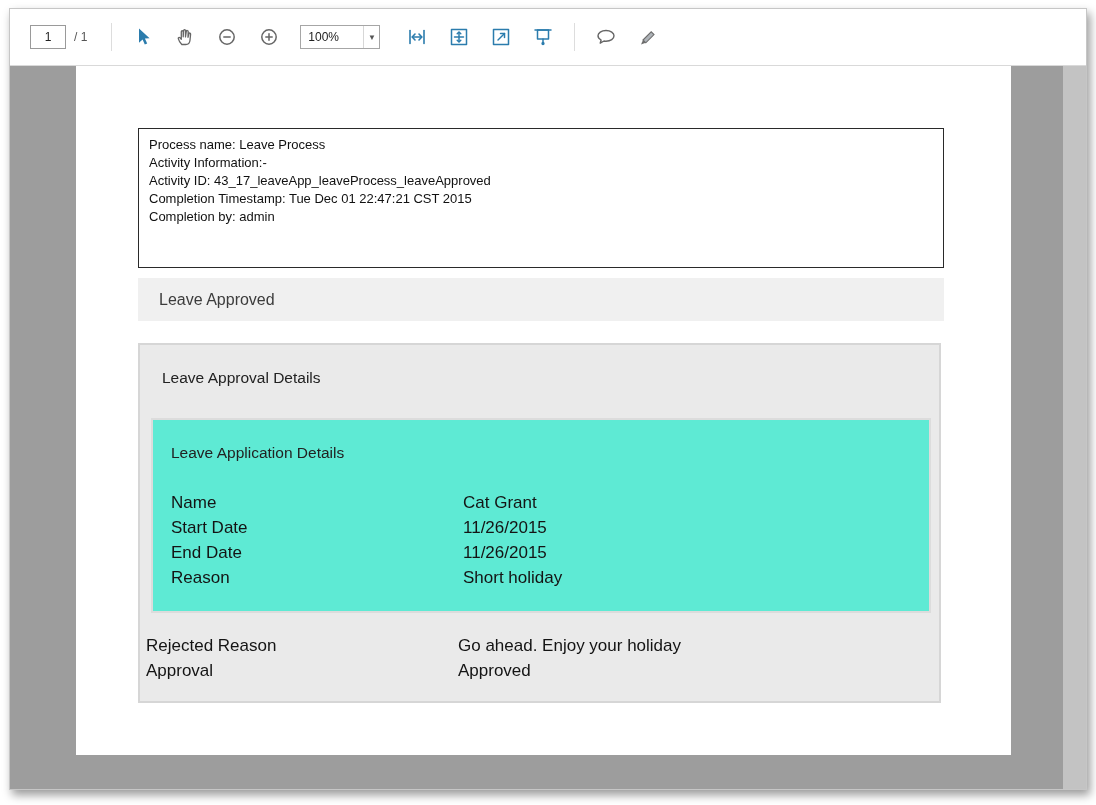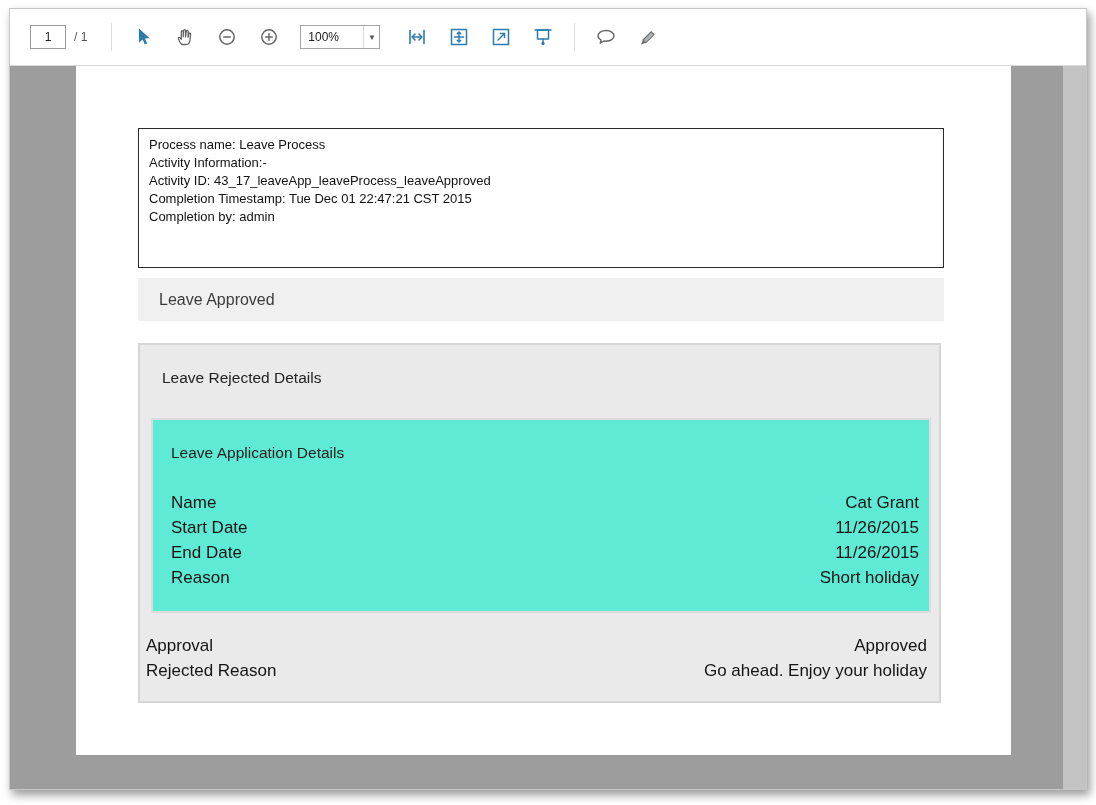--- a/index.html
+++ b/index.html
@@ -68,21 +68,21 @@
   .inner-panel {
     position: absolute; left: 11px; top: 73px; width: 780px; height: 195px;
     background: #5eead4; border: 2px solid #dcdcdc;
   }
   .inner-title { padding: 24px 0 0 18px; font-size: 15.5px; color: #222; }
   .inner-fields { position: absolute; left: 18px; right: 10px; top: 70px; }
   .outer-fields { position: absolute; left: 6px; right: 12px; top: 288px; }
   .field-row { display: flex; height: 25px; align-items: center; font-size: 17px; color: #141414; }
   .inner-fields .field-label { width: 292px; }
   .outer-fields .field-label { width: 312px; }
-  .field-value { flex: 1; text-align: right; }
+  .field-value { flex: 1; }
 </style>
 </head>
 <body>
 
 <div class="window">
 
   <div class="toolbar">
     <input class="page-input" value="1" style="">
     <span class="page-total">/ 1</span>
 
@@ -203,21 +203,21 @@
         <div>Activity ID: 43_17_leaveApp_leaveProcess_leaveApproved</div>
         <div>Completion Timestamp: Tue Dec 01 22:47:21 CST 2015</div>
         <div>Completion by: admin</div>
       </div>
 
       <div class="section-bar">
         <span>Leave Approved</span>
       </div>
 
       <div class="panel">
-        <div class="panel-title">Leave Rejected Details</div>
+        <div class="panel-title">Leave Approval Details</div>
 
         <div class="inner-panel">
           <div class="inner-title">Leave Application Details</div>
 
           <div class="inner-fields">
             <div class="field-row">
               <span class="field-label">Name</span>
               <span class="field-value">Cat Grant</span>
             </div>
             <div class="field-row">
@@ -229,28 +229,28 @@
               <span class="field-value">11/26/2015</span>
             </div>
             <div class="field-row">
               <span class="field-label">Reason</span>
               <span class="field-value">Short holiday</span>
             </div>
           </div>
         </div>
 
         <div class="outer-fields">
+          <div class="field-row">
+            <span class="field-label">Rejected Reason</span>
+            <span class="field-value">Go ahead. Enjoy your holiday</span>
+          </div>
           <div class="field-row">
             <span class="field-label">Approval</span>
             <span class="field-value">Approved</span>
           </div>
-          <div class="field-row">
-            <span class="field-label">Rejected Reason</span>
-            <span class="field-value">Go ahead. Enjoy your holiday</span>
-          </div>
         </div>
       </div>
 
     </div>
 
     <div class="scrollbar-v"></div>
   </div>
 
 </div>
 

